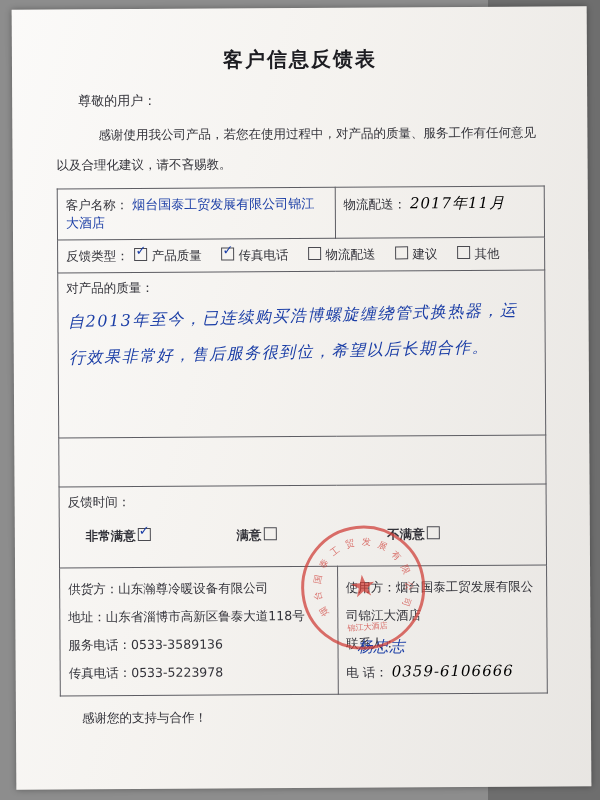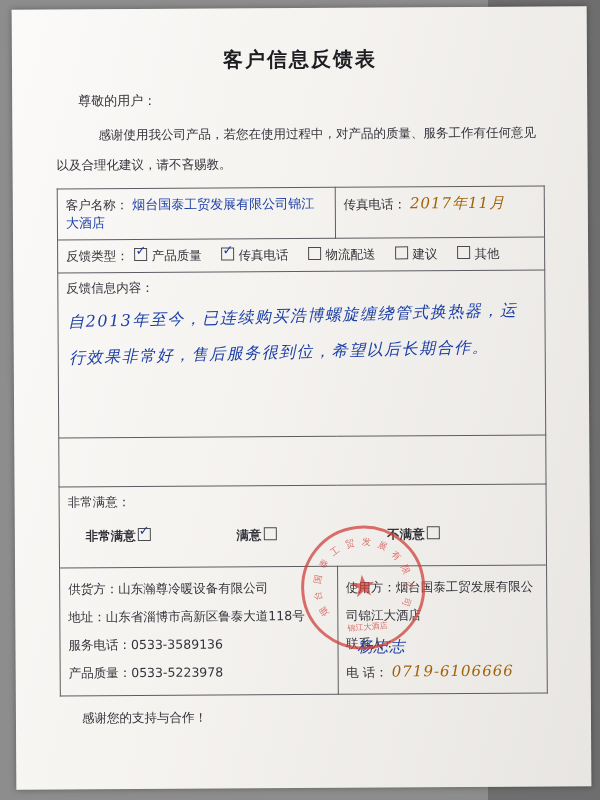--- a/index.html
+++ b/index.html
@@ -76,21 +76,21 @@
   table.form td {
     border: 1px solid #5d5d63;
     padding: 7px 8px;
     font-size: 12.5px;
     color: #33333a;
     vertical-align: top;
   }
   .lbl { white-space: nowrap; }
   .hand {
     font-family: "DejaVu Serif", serif;
-    color: #a16207;
+    color: #000000;
     font-size: 15px;
     font-style: italic;
     letter-spacing: 1px;
   }
   .hand-blue {
     color: #1b3ea6;
   }
   .cb {
     display: inline-block;
     width: 11px;
@@ -215,21 +215,21 @@
           <col style="width:57%">
           <col style="width:43%">
         </colgroup>
         <tbody>
             <tr>
           <td>
             <span class="lbl">客户名称：</span>
             <span class="hand-blue" style="font-size:13px;">烟台国泰工贸发展有限公司锦江大酒店</span>
           </td>
           <td>
-            <span class="lbl">传真电话：</span>
+            <span class="lbl">物流配送：</span>
             <span class="hand">2017年11月</span>
           </td>
         </tr>
         <tr>
           <td colspan="2">
             <span class="lbl">反馈类型：</span>
             <span class="opt">
               <span class="cb checked"></span><span>产品质量</span>
             </span>
             <span class="opt">
@@ -241,30 +241,30 @@
             <span class="opt">
               <span class="cb"></span><span>建议</span>
             </span>
             <span class="opt">
               <span class="cb"></span><span>其他</span>
             </span>
           </td>
         </tr>
         <tr>
           <td colspan="2" class="feedback-body">
-            <span class="lbl">反馈信息内容：</span>
+            <span class="lbl">对产品的质量：</span>
             <div class="handwriting-block">自2013年至今，已连续购买浩博螺旋缠绕管式换热器，运行效果非常好，售后服务很到位，希望以后长期合作。</div>
           </td>
         </tr>
         <tr class="blank-row">
           <td colspan="2">&nbsp;</td>
         </tr>
         <tr class="sat-row">
           <td colspan="2">
-            <span class="lbl">非常满意：</span>
+            <span class="lbl">反馈时间：</span>
             <div class="sat-opts">
               <span class="opt">
                 <span>非常满意</span><span class="cb checked"></span>
               </span>
               <span class="opt">
                 <span>满意</span><span class="cb"></span>
               </span>
               <span class="opt">
                 <span>不满意</span><span class="cb"></span>
               </span>
@@ -276,33 +276,33 @@
             <div>
               <span>供货方：</span><span>山东瀚尊冷暖设备有限公司</span>
             </div>
             <div>
               <span>地址：</span><span>山东省淄博市高新区鲁泰大道118号</span>
             </div>
             <div>
               <span>服务电话：</span><span>0533-3589136</span>
             </div>
             <div>
-              <span>产品质量：</span><span>0533-5223978</span>
+              <span>传真电话：</span><span>0533-5223978</span>
             </div>
           </td>
           <td class="bottom-right">
             <div>
               <span>使用方：</span><span>烟台国泰工贸发展有限公司锦江大酒店</span>
             </div>
             <div>
               <span>联系人：</span>
             </div>
             <div>
               <span>电  话：</span>
-              <span class="hand">0719-6106666</span>
+              <span class="hand">0359-6106666</span>
             </div>
           </td>
         </tr>
       </tbody>
         </table>
 
       <div class="thanks">感谢您的支持与合作！</div>
     </div>
 
     <div class="sign-over" style="left:342px; top:630px; font-size:15px;">杨忠志</div>

